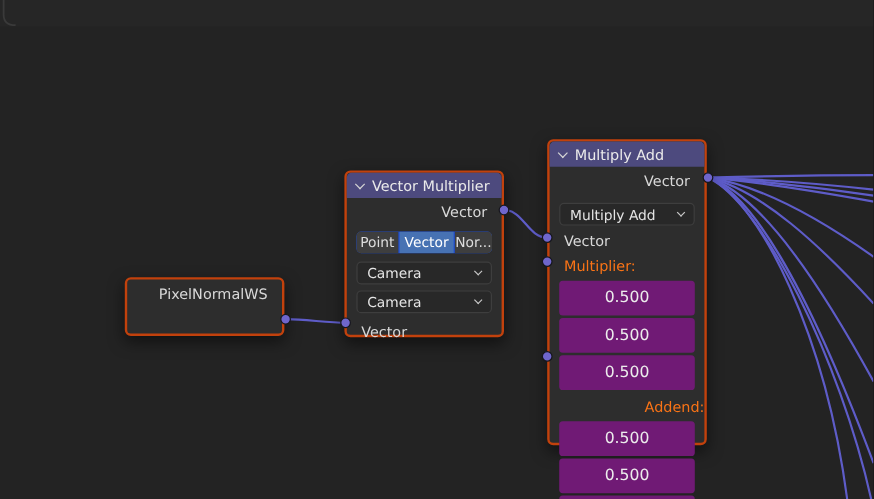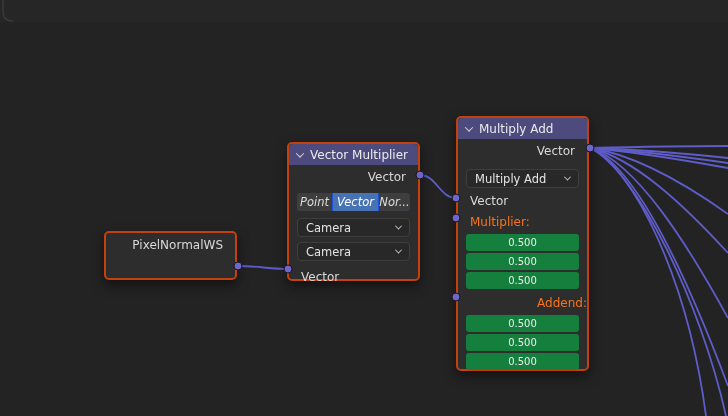--- a/index.html
+++ b/index.html
@@ -27,40 +27,40 @@
   .hdr-gray { background:#333333; }
   .chev {
     width:6px; height:6px; flex:0 0 auto;
     border-left:1.5px solid #d5d5d5; border-bottom:1.5px solid #d5d5d5;
     transform:rotate(-45deg) translate(1px,-1px);
   }
   .row-out { height:24px; line-height:24px; text-align:right; padding-right:12px; color:#d8d8d8; }
   .row-in  { height:24px; line-height:24px; text-align:left; padding-left:12px; color:#d8d8d8; }
   .row-lbl { height:20px; line-height:20px; text-align:left; padding-left:12px; color:#f97316; }
 
-  .seg { display:flex; margin:4px 8px 0 8px; height:18px; border-radius:4px; overflow:hidden; gap:1px; background:#1d4ed8;font-style:italic; }
+  .seg { display:flex; margin:4px 8px 0 8px; height:18px; border-radius:4px; overflow:hidden; gap:1px; background:#1d4ed8; }
   .seg > div { line-height:18px; text-align:center; font-size:11.5px; background:#3e3e3e; color:#dedede; }
   .seg > .sel { background:#4772b3; color:#ffffff; }
   .seg-a { flex:0 0 35px; } .seg-b { flex:0 0 45px; } .seg-c { flex:1 1 auto; }
 
   .dd {
     margin:0 8px; height:19px; background:#282828; border:1px solid #3e3e3e;
     border-radius:4px; display:flex; align-items:center; padding:0 8px;
     color:#e4e4e4; font-size:11.5px;
   }
   .dd .dchev {
     margin-left:auto; width:5px; height:5px;
     border-left:1.4px solid #c8c8c8; border-bottom:1.4px solid #c8c8c8;
     transform:rotate(-45deg) translate(1px,-1px);
   }
   .mt7 { margin-top:7px; } .mt5 { margin-top:5px; } .mt6 { margin-top:6px; }
 
   .vf {
-    margin:0 8px 2px 8px; height:17px; background:#15803d; border-radius:3px;
-    color:#ececec; font-size:10px; display:flex; align-items:center; justify-content:center;
+    margin:0 8px 2px 8px; height:29px; background:#701a75; border-radius:3px;
+    color:#ececec; font-size:13px; display:flex; align-items:center; justify-content:center;
   }
 
   .socket {
     position:absolute; width:9px; height:9px; border-radius:50%;
     background:#6f66cc; border:1px solid #16161c; transform:translate(-50%,-50%);
   }
 </style>
 </head>
 <body>
 

